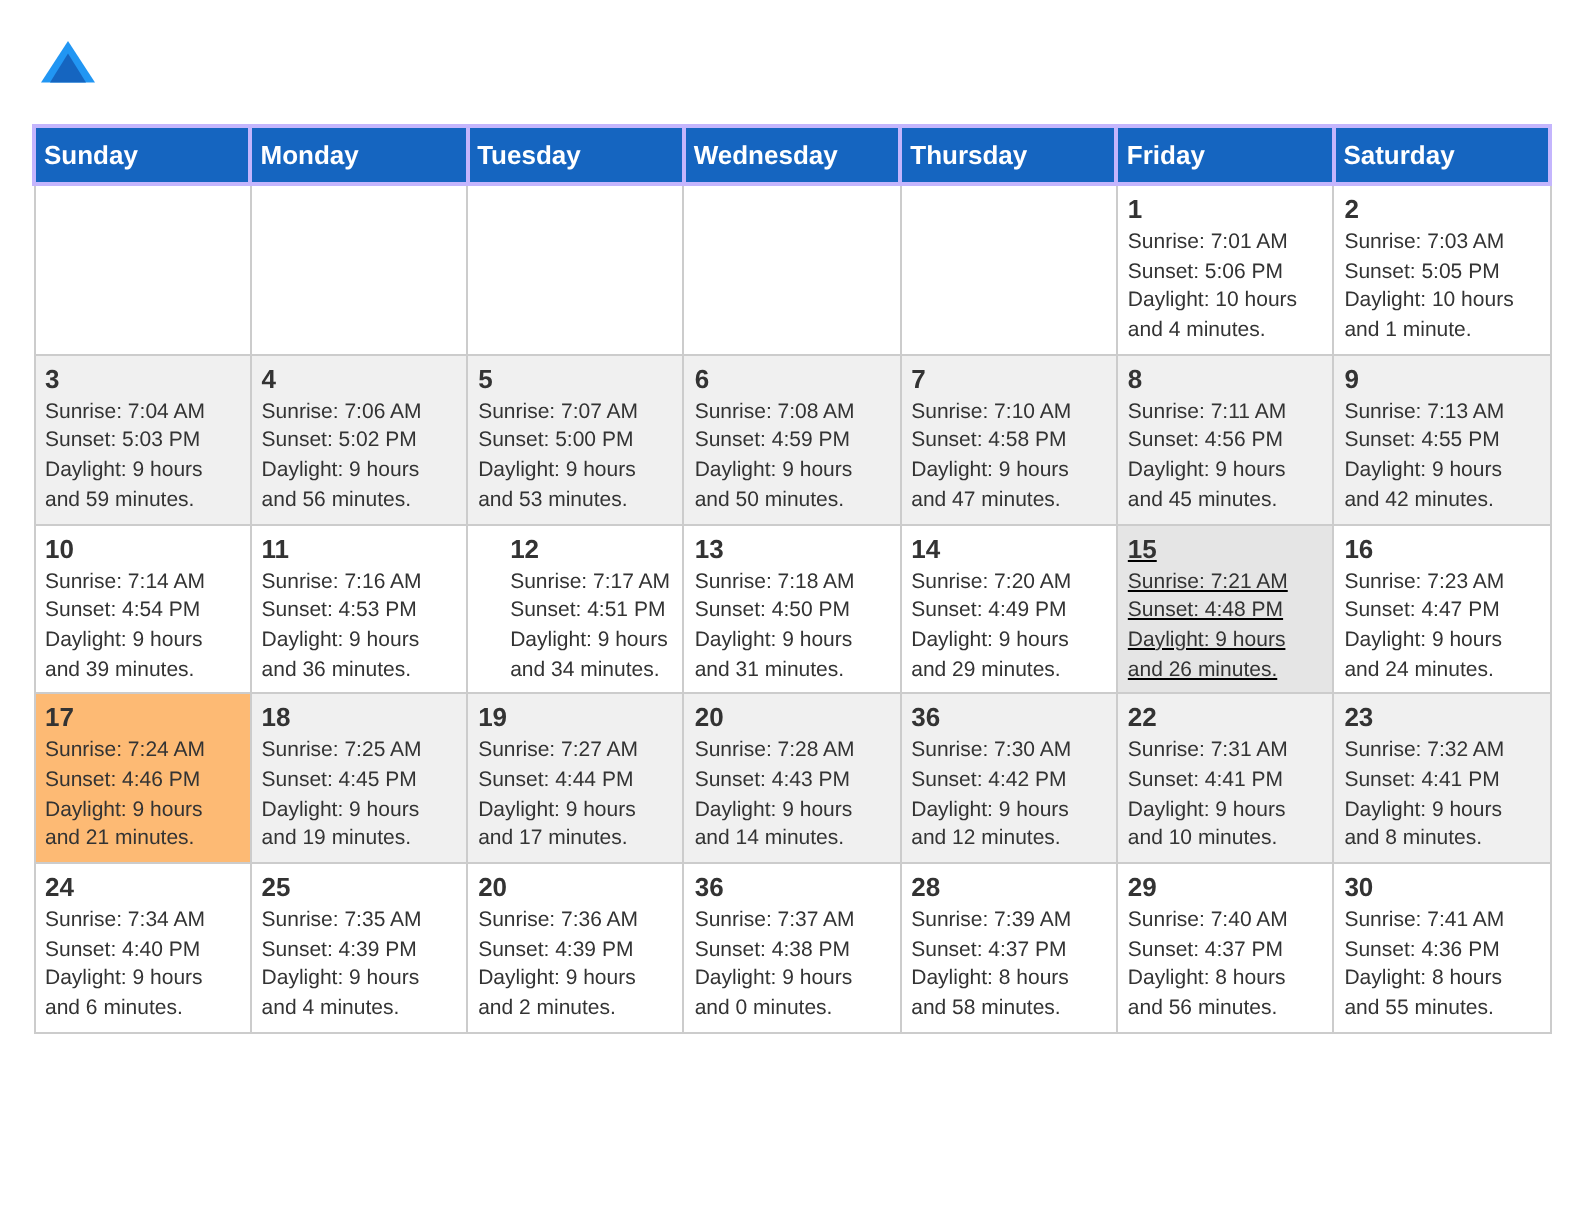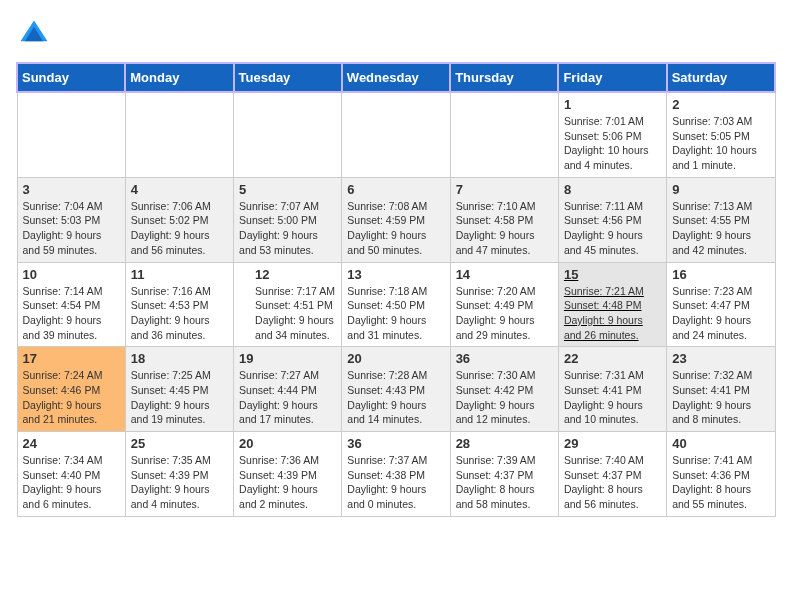--- a/index.html
+++ b/index.html
@@ -257,18 +257,18 @@
         </td>
         <td style="background: rgb(255, 255, 255);">
           <span class="day-num">28</span>
           <div class="day-info">Sunrise: 7:39 AM<br>Sunset: 4:37 PM<br>Daylight: 8 hours and 58 minutes.</div>
         </td>
         <td style="background: rgb(255, 255, 255);">
           <span class="day-num">29</span>
           <div class="day-info">Sunrise: 7:40 AM<br>Sunset: 4:37 PM<br>Daylight: 8 hours and 56 minutes.</div>
         </td>
         <td style="background: rgb(255, 255, 255);">
-          <span class="day-num">40</span>
+          <span class="day-num">30</span>
           <div class="day-info">Sunrise: 7:41 AM<br>Sunset: 4:36 PM<br>Daylight: 8 hours and 55 minutes.</div>
         </td>
       </tr>
     </tbody>
 </table>
 
 </body></html>

